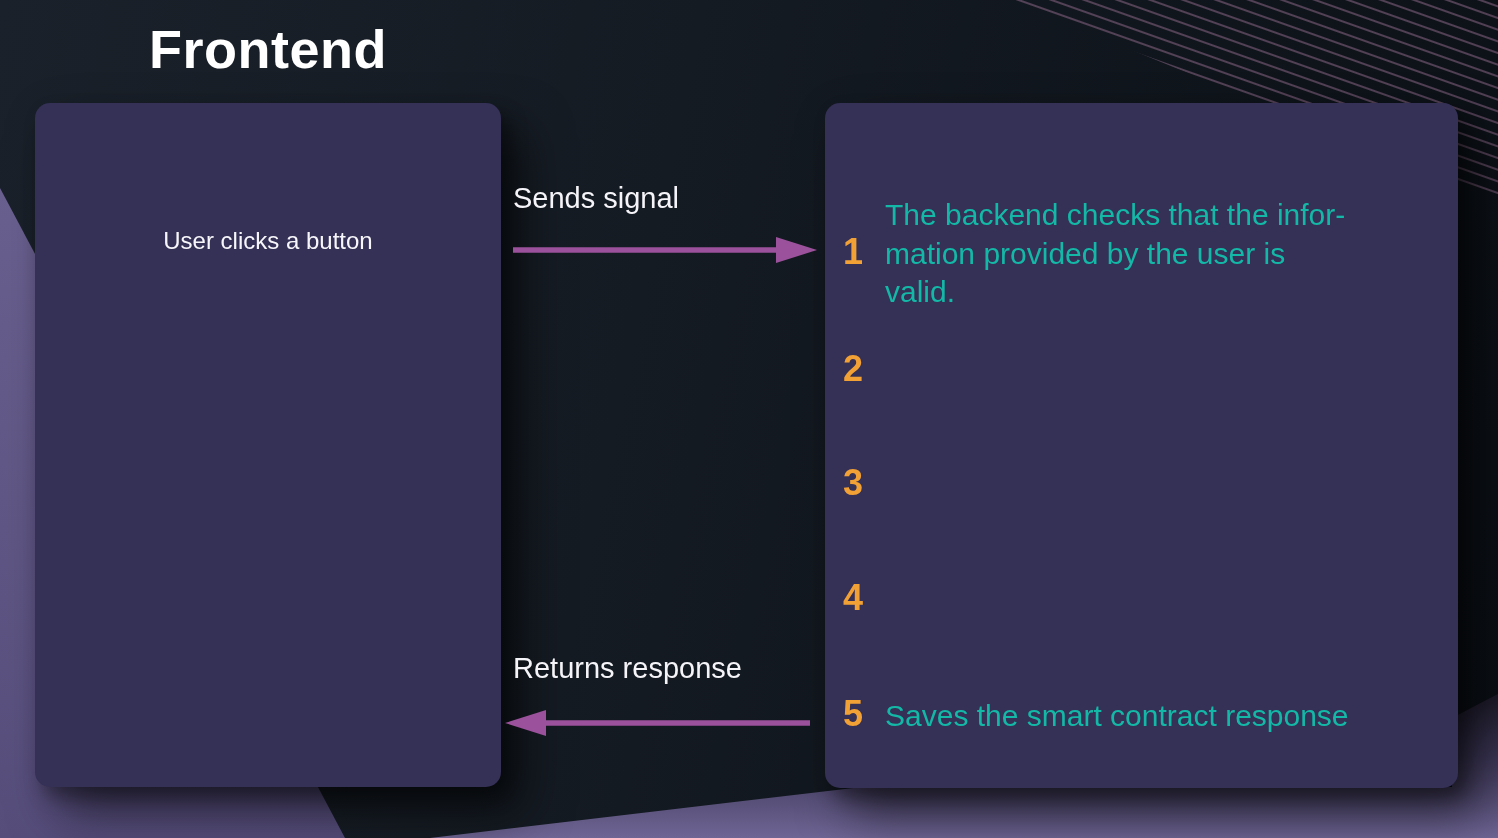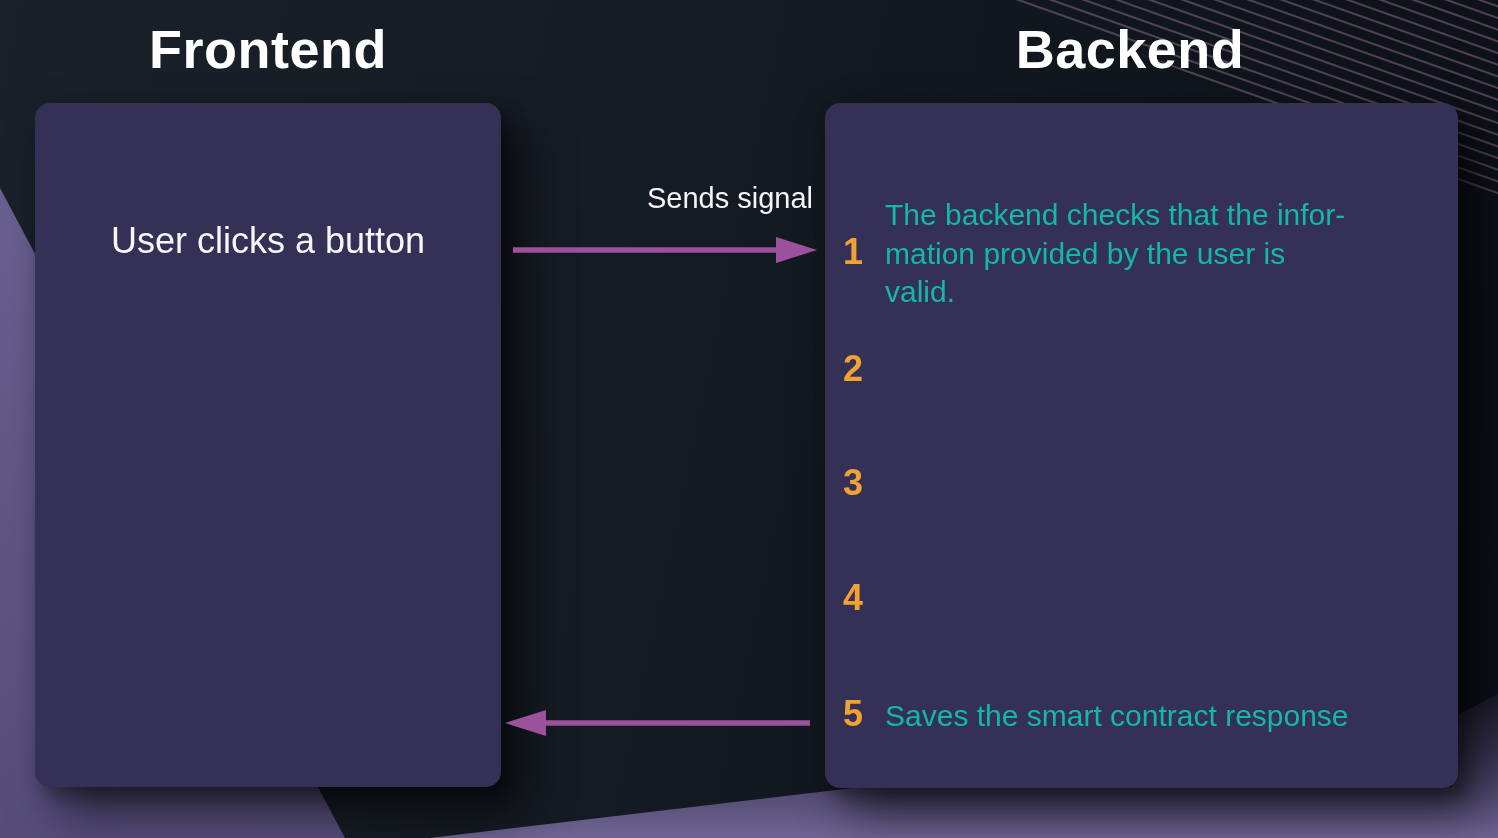--- a/index.html
+++ b/index.html
@@ -23,27 +23,27 @@
   .card-right{left:825px;top:103px;width:633px;height:685px;}
   .title{
     position:absolute;top:18px;z-index:3;
     font-size:54px;font-weight:700;color:#ffffff;
     text-align:center;letter-spacing:0.5px;line-height:63px;
   }
   .title-frontend{left:35px;width:466px;}
   .title-backend{left:800px;width:660px;}
   .card-text{
     position:absolute;left:0;width:100%;
-    text-align:center;color:#f7f6fa;font-size:36px;line-height:42px;
+    text-align:center;color:#f7f6fa;font-size:24px;line-height:42px;
   }
   .card-text-top{top:117px;}
   .card-text-bottom{top:592px;}
   .flow-label{
     position:absolute;left:513px;width:300px;z-index:4;
-    text-align:right;color:#f5f4f8;font-size:29px;line-height:34px;
+    text-align:left;color:#f5f4f8;font-size:29px;line-height:34px;
   }
   .flow-label-send{top:181px;}
   .flow-label-return{top:651px;}
   .arrow-svg{z-index:4;}
   .step{position:absolute;left:0;width:100%;}
   .step .num{
     position:absolute;left:18px;top:-2px;
     font-size:36px;font-weight:700;color:#f2a135;line-height:38.5px;
   }
   .step .txt{
@@ -76,21 +76,20 @@
         <stop offset="0.45" stop-color="#3c3656"></stop>
         <stop offset="1" stop-color="#6f6595"></stop>
       </linearGradient>
     </defs>
     <polygon points="1010,0 1498,0 1498,200" fill="url(#stripes)" opacity="0.6"></polygon>
     <polygon points="0,188 345,838 0,838" fill="url(#gLeft)"></polygon>
     <path d="M430,838 L862,787 L1452,787 L1452,718 L1498,694 L1498,838 Z" fill="url(#gBottom)"></path>
   </svg>
 
   <div class="title title-frontend">Frontend</div>
-  <div class="title title-backend">Backend</div>
 
   <div class="card card-left">
     <div class="card-text card-text-top">User clicks a button</div>
   </div>
 
   <div class="card card-right">
     <div class="step step1">
       <span class="num">1</span>
       <div class="txt">The backend checks that the infor-
 mation provided by the user is
@@ -116,14 +115,15 @@
       <line x1="513" y1="250" x2="778" y2="250" stroke="#9b519b" stroke-width="5.5"></line>
       <polygon points="776,237 817,250 776,263" fill="#9b519b"></polygon>
     </g>
     <g>
       <line x1="810" y1="723" x2="544" y2="723" stroke="#9b519b" stroke-width="5.5"></line>
       <polygon points="546,710 505,723 546,736" fill="#9b519b"></polygon>
     </g>
   </svg>
 
   <div class="flow-label flow-label-send">Sends signal</div>
+  <div class="flow-label flow-label-return">Returns response</div>
 
 </div>
 
 </body></html>

